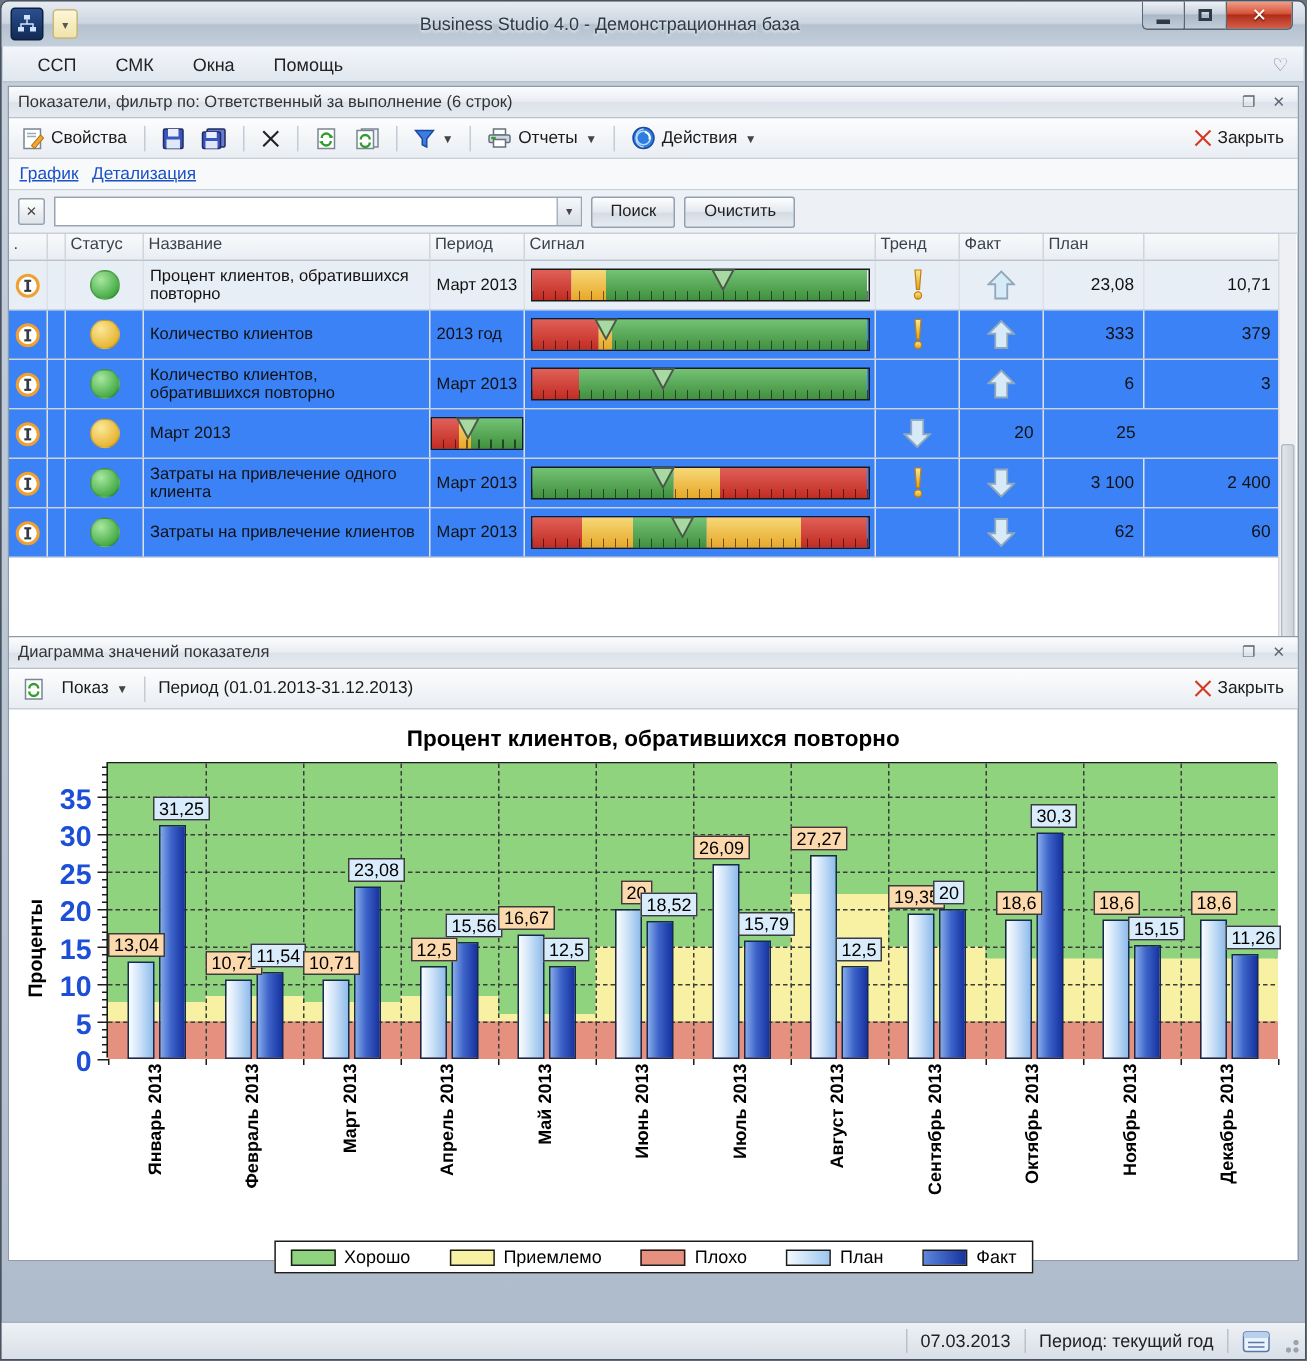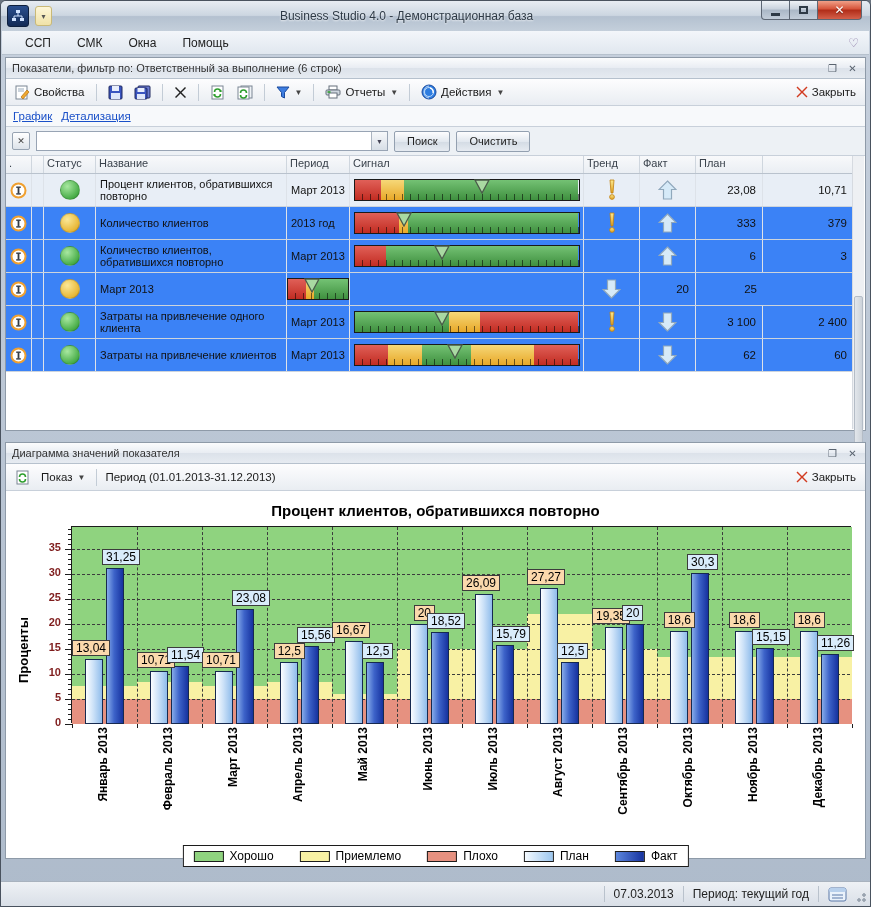--- a/index.html
+++ b/index.html
@@ -78,21 +78,21 @@
   .zone.r{background:#e69180;}
   .hgrid{position:absolute;left:0;right:0;height:0;border-top:1px dashed #3c3c3c;}
   .vgrid{position:absolute;top:0;bottom:0;width:0;border-left:1px dashed #3c3c3c;}
   .bar{position:absolute;border:1px solid #16294f;}
   .bar.plan{background:linear-gradient(90deg,#fbfdff,#cde2f8 45%,#8fbceb);}
   .bar.fact{background:linear-gradient(90deg,#86abe9,#3d63c9 45%,#16329f);}
   .val-label{position:absolute;height:16px;line-height:14px;font-size:12px;color:#000;border:1px solid #3c3c3c;padding:0 3px;white-space:nowrap;}
   .val-label.plan{background:#fbd9ac;}
   .val-label.fact{background:#d9ecfb;}
   .ytick{position:absolute;background:#1c1c1c;}
-  .ylab{position:absolute;width:34px;text-align:right;font-size:11px;font-weight:bold;color:#7f1d1d;}
+  .ylab{position:absolute;width:34px;text-align:right;font-size:19px;font-weight:bold;color:#1d4ed8;}
   .xtick{position:absolute;width:1px;height:4px;background:#1c1c1c;}
   .ylabel-rot{position:absolute;left:-30px;top:320px;transform:rotate(-90deg);transform-origin:left top;font-size:13px;font-weight:bold;}
   .xaxis{position:absolute;left:63px;top:232px;width:780px;height:116px;}
   .xlabel{position:absolute;width:110px;height:16px;transform:rotate(-90deg);text-align:right;font-size:12px;font-weight:bold;white-space:nowrap;}
   .legend{position:absolute;left:50%;transform:translateX(-50%);top:352px;border:1px solid #1c1c1c;background:#fff;display:flex;align-items:center;padding:3px 10px;gap:26px;}
   .leg-item{display:flex;align-items:center;gap:6px;font-size:12px;}
   .leg-swatch{width:30px;height:11px;border:1px solid #1c1c1c;}
   .leg-swatch.plan{background:linear-gradient(90deg,#f4faff,#9cc6ee);}
   .leg-swatch.fact{background:linear-gradient(90deg,#5d87dd,#16329f);}
 
@@ -501,21 +501,21 @@
           <div class="td num">62</div>
           <div class="td num" style="border-right: none;">60</div>
         </div>
       </div>
 
     <div class="scrollbar-v">
       <div class="scroll-thumb"></div>
     </div>
   </div>
 
-  <div class="panel" style="top:441px;height:417px;">
+  <div class="panel" style="top:423px;height:417px;">
     <div class="panel-header">
       <span>Диаграмма значений показателя</span>
       <span class="panel-hbtns">
         <span class="panel-hbtn">❐</span>
         <span class="panel-hbtn">✕</span>
       </span>
     </div>
     <div class="toolbar">
       <span class="tb-btn">
         <svg width="15" height="15" viewBox="0 0 15 15">

